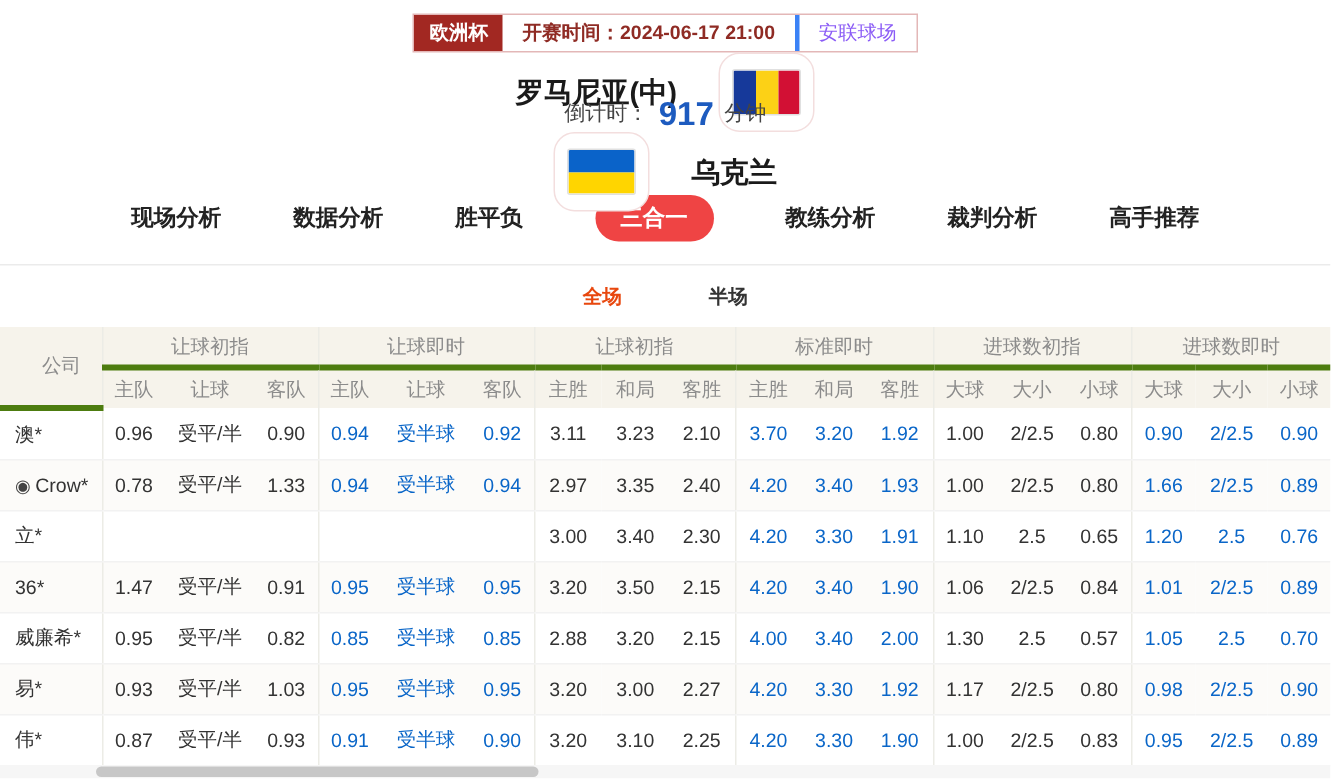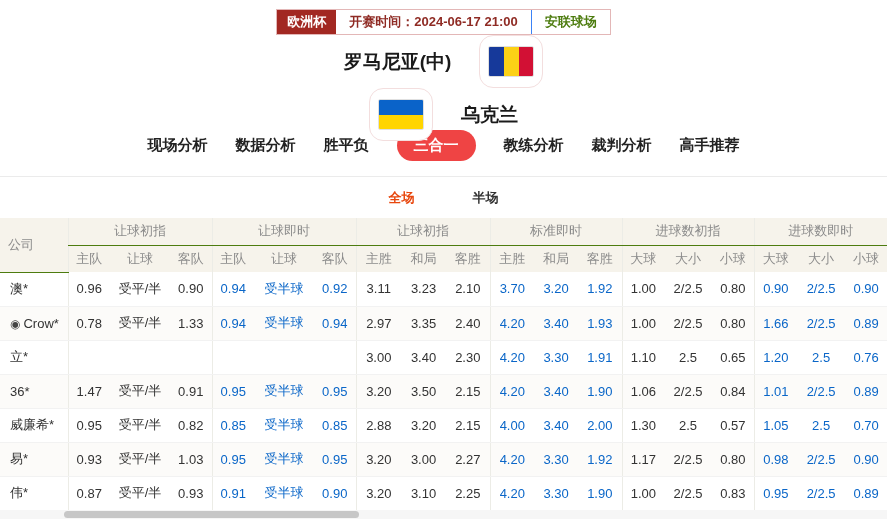--- a/index.html
+++ b/index.html
@@ -7,53 +7,53 @@
   body {
     width:887px; height:519px; overflow:hidden; background:#fff;
     font-family:"Liberation Sans", sans-serif; position:relative;
   }
 
   
   .top-bar { display:flex; justify-content:center; padding-top:9px; }
   .info-box { display:flex; align-items:center; border:1px solid #e3b7b7; height:26px; line-height:24px; font-size:13px; background:#fff; }
   .league-badge { background:#a22822; color:#fff; padding:0 10px; font-weight:bold; }
   .match-time { color:#8f2b24; font-weight:bold; padding:0 13px; white-space:nowrap; }
-  .venue { color:#4d7c0f; padding:0 13px; border-left:1px solid #3b82f6;font-weight:bold; }
+  .venue { color:#8b5cf6; padding:0 13px; border-left:3px solid #3b82f6; }
 
   
   .team-row { position:relative; height:82px; display:flex; align-items:center; justify-content:space-between; padding:0 48px;flex-direction:column; }
   .team { display:flex; align-items:center; gap:28px; }
   .team-name { font-size:19px; font-weight:bold; color:#1a1a1a; }
   .flag-wrap { width:64px; height:53px; border:1px solid #f3dede; border-radius:14px; display:flex; align-items:center; justify-content:center; background:#fff; }
   .flag { width:46px; height:31px; display:flex; border:1px solid #e0e0e0; border-radius:2px; overflow:hidden; }
   .flag i { display:block; }
   .flag.ro i { flex:1; height:100%; }
   .ro .b { background:#16399a; } .ro .y { background:#fcd116; } .ro .r { background:#d21034; }
   .flag.ua { flex-direction:column; }
   .ua .b { flex:1; background:#0a63c9; } .ua .y { flex:1; background:#ffd500; }
   .countdown { position:absolute; left:50%; top:50%; transform:translate(-50%,-50%); font-size:14px; color:#444; display:flex; align-items:center; white-space:nowrap; }
   .cd-num { color:#1d5bbf; font-size:22px; font-weight:bold; margin:0 7px; }
 
   
-  .nav-tabs { display:flex; justify-content:center; align-items:center; gap:28px; padding:13px 0 15px; }
+  .nav-tabs { display:flex; justify-content:center; align-items:center; gap:48px; padding:13px 0 15px; }
   .nav-tab { font-size:15px; font-weight:bold; color:#222; cursor:pointer; }
   .nav-tab.active { background:#ef4444; color:#fff; border-radius:16px; padding:6px 17px; }
   .divider { border-top:1px solid #ebebeb; }
 
   
   .sub-tabs { display:flex; justify-content:center; gap:58px; padding:12px 0 11px; }
   .sub-tab { font-size:13px; font-weight:bold; color:#333; cursor:pointer; }
   .sub-tab.active { color:#e8470e; }
 
   
   table.odds { width:887px; border-collapse:collapse; table-layout:fixed; font-size:13px; }
   thead th { background:#f6f3eb; color:#8b8b8b; font-weight:normal; height:27px; font-size:13px; }
-  th.company-h { text-align:left; padding-left:8px; }
+  th.company-h { text-align:left; padding-left:28px; }
   th.grp-start, td.grp-start { border-left:1px solid #ecece6; }
-  thead tr:first-child th { border-bottom:1px solid #4d7c0f; }
+  thead tr:first-child th { border-bottom:4px solid #4d7c0f; }
   tbody td { height:34px; text-align:center; color:#333; border-bottom:1px solid #f2f2f2; }
   tbody tr:nth-child(even) { background:#fcfbf9; }
   td.company { text-align:left; padding-left:10px; }
   td.live { color:#0a66c8; }
   .co-icon { color:#444; margin-right:3px; font-size:12px; }
 
   
   .hscroll { position:absolute; left:0; bottom:0; width:887px; height:9px; background:#f6f6f6; }
   .hscroll .thumb { position:absolute; left:64px; top:1px; width:295px; height:7px; background:#c7c7c7; border-radius:4px; }
 </style>
@@ -71,20 +71,25 @@
 <div class="team-row">
   <div class="team">
     <span class="team-name">罗马尼亚(中)</span>
     <span class="flag-wrap">
       <span class="flag ro">
           <i class="b"></i>
           <i class="y"></i>
           <i class="r"></i>
         </span>
     </span>
+  </div>
+  <div class="countdown">
+    <span>倒计时：</span>
+    <span class="cd-num">917</span>
+    <span>分钟</span>
   </div>
   <div class="team">
     <span class="flag-wrap">
       <span class="flag ua">
           <i class="b"></i>
           <i class="y"></i>
         </span>
     </span>
     <span class="team-name">乌克兰</span>
   </div>

